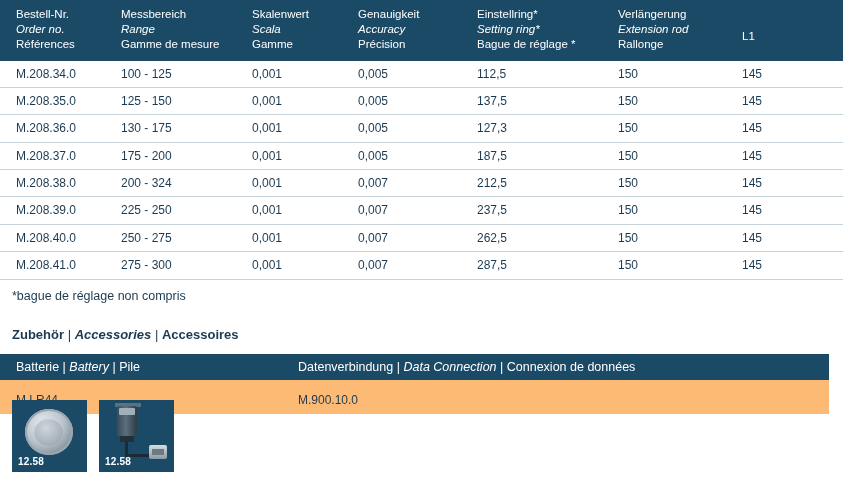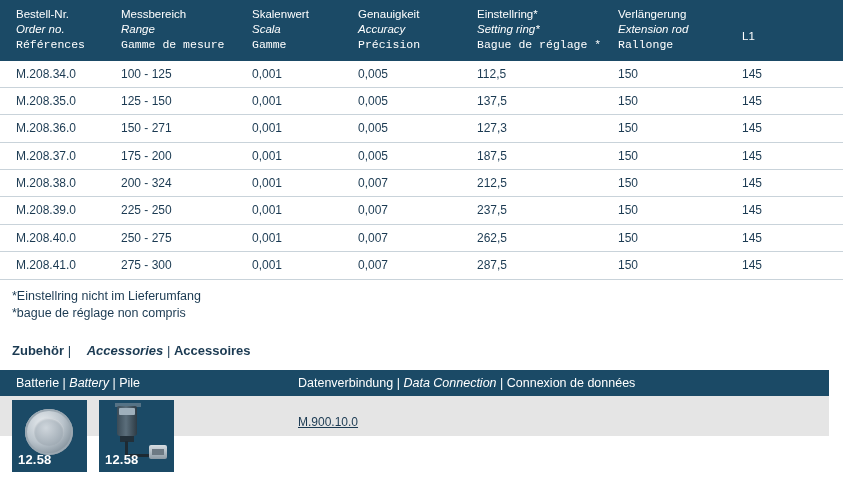--- a/index.html
+++ b/index.html
@@ -28,21 +28,21 @@
     background: #1b4a66;
     color: #ffffff;
     text-align: left;
     font-weight: normal;
     padding: 7px 0 8px 0;
     vertical-align: top;
     line-height: 1.32;
   }
   .hdr-l1 { font-weight: normal; }
   .hdr-l2 { font-style: italic; font-weight: normal; }
-  .hdr-l3 { font-weight: normal; font-family: Liberation Mono, monospace; }
+  .hdr-l3 { font-weight: normal; }
 
   .spec-table tbody td {
     padding: 6px 0 6px 14px;
     border-bottom: 1px solid #c9d3da;
     color: #1b3a52;
     font-size: 12px;
     vertical-align: middle;
     line-height: 1.2;
     background: #ffffff;
   }
@@ -76,21 +76,21 @@
   }
   .footnotes .it { font-style: italic; }
 
   
   .acc-heading {
     margin: 22px 0 0 12px;
     font-size: 13px;
     color: #1b3a52;
   }
   .acc-heading .b { font-weight: bold; }
-  .acc-heading .i { font-style: italic; margin-left: 12px; }
+  .acc-heading .i { font-style: italic; }
   .acc-heading .sep { font-weight: normal; }
 
   
   .acc-table {
     margin-top: 12px;
     width: 829px;
     border-collapse: collapse;
     table-layout: fixed;
     font-size: 12px;
   }
@@ -99,25 +99,24 @@
   .acc-table thead th {
     background: #1b4a66;
     color: #ffffff;
     font-weight: normal;
     text-align: left;
     padding: 6px 0 6px 16px;
     font-size: 12.5px;
   }
   .acc-table thead th.a1h { padding-left: 12px; }
   .acc-table tbody td {
-    padding: 19px 0 7px 16px;
+    padding: 13px 0 7px 16px;
     font-size: 12px;
     color: #1b3a52;
-    background: #e5e5e5;
-    text-decoration: underline;
+    background: #fdba74;
   }
   .acc-table tbody td.a1c { padding-left: 12px; }
   .acc-table th .i { font-style: italic; }
 
   
   .thumbs {
     position: absolute;
     left: 12px;
     top: 400px;
     display: flex;
@@ -128,21 +127,21 @@
     height: 72px;
     background: #1b4a66;
     position: relative;
     overflow: hidden;
   }
   .thumb .price {
     position: absolute;
     left: 6px;
     bottom: 5px;
     color: #ffffff;
-    font-size: 13px;
+    font-size: 10px;
     font-weight: bold;
     letter-spacing: 0.2px;
     margin-top: 28px;
   }
   
   .battery-art {
     position: absolute;
     left: 13px; top: 9px;
     width: 48px; height: 46px;
     border-radius: 50%;
@@ -271,21 +270,21 @@
         <td class="pl-c0">M.208.35.0</td>
         <td class="pl-c1">125 - 150</td>
         <td class="pl-c2">0,001</td>
         <td class="pl-c3">0,005</td>
         <td class="pl-c4">137,5</td>
         <td class="pl-c5">150</td>
         <td class="pl-c6">145</td>
       </tr>
       <tr>
         <td class="pl-c0">M.208.36.0</td>
-        <td class="pl-c1">150 - 271</td>
+        <td class="pl-c1">130 - 175</td>
         <td class="pl-c2">0,001</td>
         <td class="pl-c3">0,005</td>
         <td class="pl-c4">127,3</td>
         <td class="pl-c5">150</td>
         <td class="pl-c6">145</td>
       </tr>
       <tr>
         <td class="pl-c0">M.208.37.0</td>
         <td class="pl-c1">175 - 200</td>
         <td class="pl-c2">0,001</td>
@@ -327,21 +326,20 @@
         <td class="pl-c2">0,001</td>
         <td class="pl-c3">0,007</td>
         <td class="pl-c4">287,5</td>
         <td class="pl-c5">150</td>
         <td class="pl-c6">145</td>
       </tr>
     </tbody>
   </table>
 
   <div class="footnotes">
-    <div>*Einstellring nicht im Lieferumfang</div>
     <div>*bague de réglage non compris</div>
   </div>
 
   <div class="acc-heading">
     <span class="b">Zubehör</span>
     <span class="sep">|</span>
     <span class="i b">Accessories</span>
     <span class="sep">|</span>
     <span class="b">Accessoires</span>
   </div>

